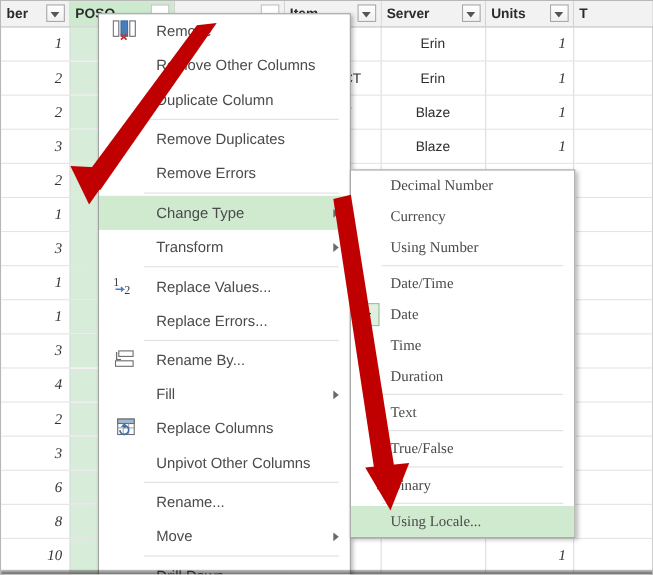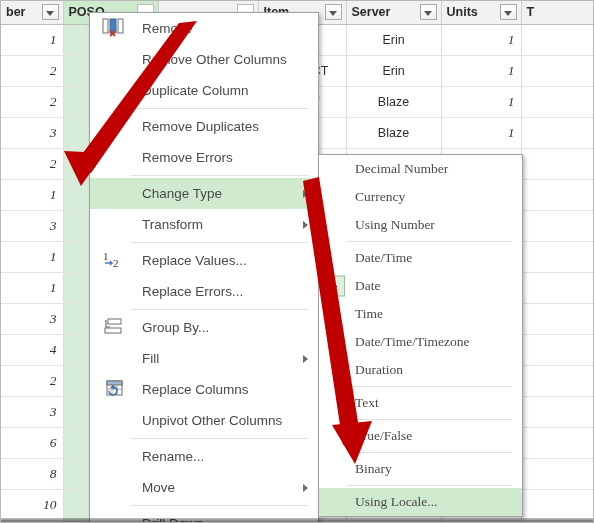--- a/index.html
+++ b/index.html
@@ -412,21 +412,21 @@
             <text x="1" y="10" font-family="Liberation Serif, serif" font-size="11" fill="#3b3b3b">1</text>
             <text x="11" y="17" font-family="Liberation Serif, serif" font-size="11" fill="#3b3b3b">2</text>
             <path d="M3 13 h7 l-2 -2 M10 13 l-2 2" stroke="#4a7ebb" stroke-width="1.4" fill="none"></path>
           </svg></span><span>Replace Values...</span></div>
       <div class="mi"><span>Replace Errors...</span></div>
       <div class="sep"></div>
       <div class="mi"><span class="mi-ico"><svg width="22" height="20" viewBox="0 0 22 20">
             <rect x="6" y="2" width="13" height="5" fill="#fff" stroke="#6d6d6d"></rect>
             <rect x="3" y="11" width="16" height="5" fill="#fff" stroke="#6d6d6d"></rect>
             <path d="M4 3 v7 h4" stroke="#6d6d6d" stroke-width="1.2" fill="none"></path>
-          </svg></span><span>Group By...</span></div>
+          </svg></span><span>Rename By...</span></div>
       <div class="mi"><span>Fill</span><span class="arrow-r"></span></div>
       <div class="mi"><span class="mi-ico"><svg width="22" height="20" viewBox="0 0 22 20">
             <rect x="5" y="2" width="15" height="14" fill="#fff" stroke="#6d6d6d"></rect>
             <rect x="5" y="2" width="15" height="4" fill="#9fb8d4" stroke="#6d6d6d"></rect>
             <path d="M5 10 h15 M10 6 v10 M15 6 v10" stroke="#9a9a9a" stroke-width="0.9"></path>
             <path d="M7 12 a4 4 0 1 0 3 -4 l2 -2 M10 8 l2 2" stroke="#3f6fa8" stroke-width="1.5" fill="none"></path>
           </svg></span><span>Replace Columns</span></div>
       <div class="mi"><span>Unpivot Other Columns</span></div>
       <div class="sep"></div>
       <div class="mi"><span>Rename...</span></div>
@@ -436,21 +436,20 @@
     </div>
 
   <div class="menu" id="sub-menu">
       <div class="mi"><span>Decimal Number</span></div>
       <div class="mi"><span>Currency</span></div>
       <div class="mi"><span>Using Number</span></div>
       <div class="sep"></div>
       <div class="mi"><span>Date/Time</span></div>
       <div class="mi"><span class="chk-box"></span><span>Date</span></div>
       <div class="mi"><span>Time</span></div>
-      <div class="mi"><span>Date/Time/Timezone</span></div>
       <div class="mi"><span>Duration</span></div>
       <div class="sep"></div>
       <div class="mi"><span>Text</span></div>
       <div class="sep"></div>
       <div class="mi"><span>True/False</span></div>
       <div class="sep"></div>
       <div class="mi"><span>Binary</span></div>
       <div class="sep"></div>
       <div class="mi hl"><span>Using Locale...</span></div>
     </div>

